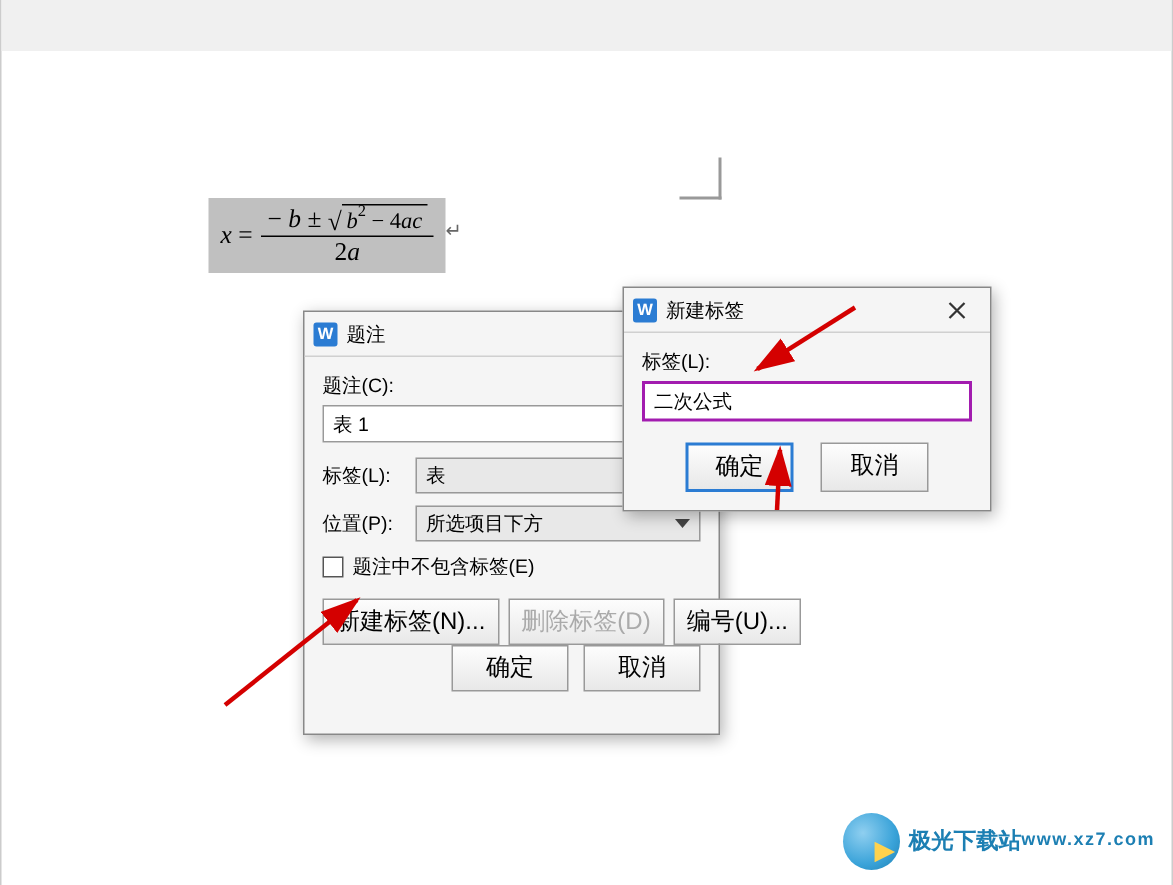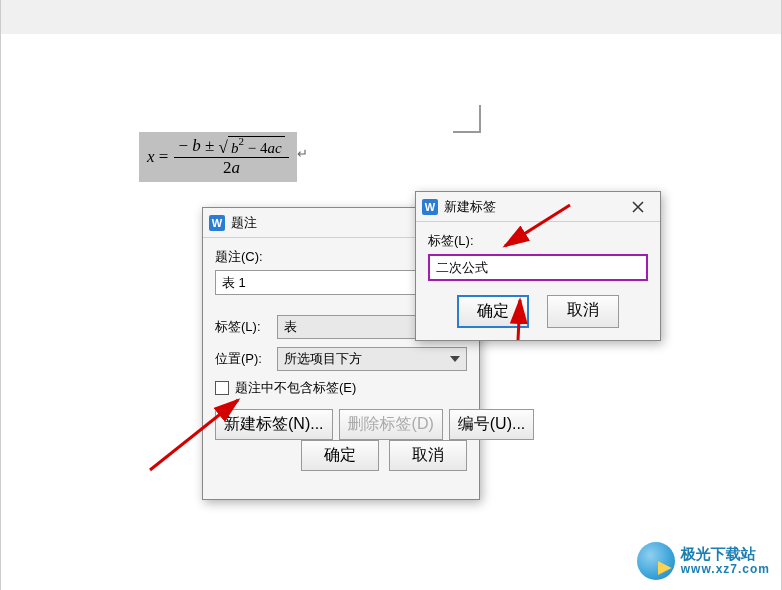--- a/index.html
+++ b/index.html
@@ -116,21 +116,21 @@
     width: 278px;
   }
   .caption-body { padding: 10px 12px 28px 12px; }
   .lbl { font-size: 13px; margin-bottom: 4px; display: block; }
   .field-text {
     width: 100%;
     border: 1px solid #999;
     background: #fff;
     padding: 4px 6px;
     font-size: 13px;
-    margin-bottom: 20px;
+    margin-bottom: 10px;
   }
   .row { display: flex; align-items: center; margin-bottom: 8px; }
   .row .rlabel { width: 62px; font-size: 13px; }
   .row .rfield {
     flex: 1;
     border: 1px solid #999;
     background: #e8e8e8;
     padding: 3px 6px;
     font-size: 13px;
     height: 24px;
@@ -202,21 +202,21 @@
     overflow: hidden;
   }
   .wm-icon::after {
     content: "";
     position: absolute;
     right: 3px; bottom: 5px;
     width: 14px; height: 14px;
     background: #ffd24d;
     clip-path: polygon(0 0,100% 50%,0 100%);
   }
-  .wm-text { display: flex; flex-direction: column; line-height: 1.1; font-weight: bold; }
+  .wm-text { display: flex; flex-direction: row; line-height: 1.1; font-weight: bold; }
   .wm-zh { font-size: 15px; color: #1c7fb3; }
   .wm-en { font-size: 12px; color: #1c7fb3; letter-spacing: 1px; text-align: right;}
 
   svg.arrow { position: absolute; pointer-events: none; }
 </style>
 </head>
 <body>
 
 <div class="document-area">
   <div class="doc-top-gap"></div>

